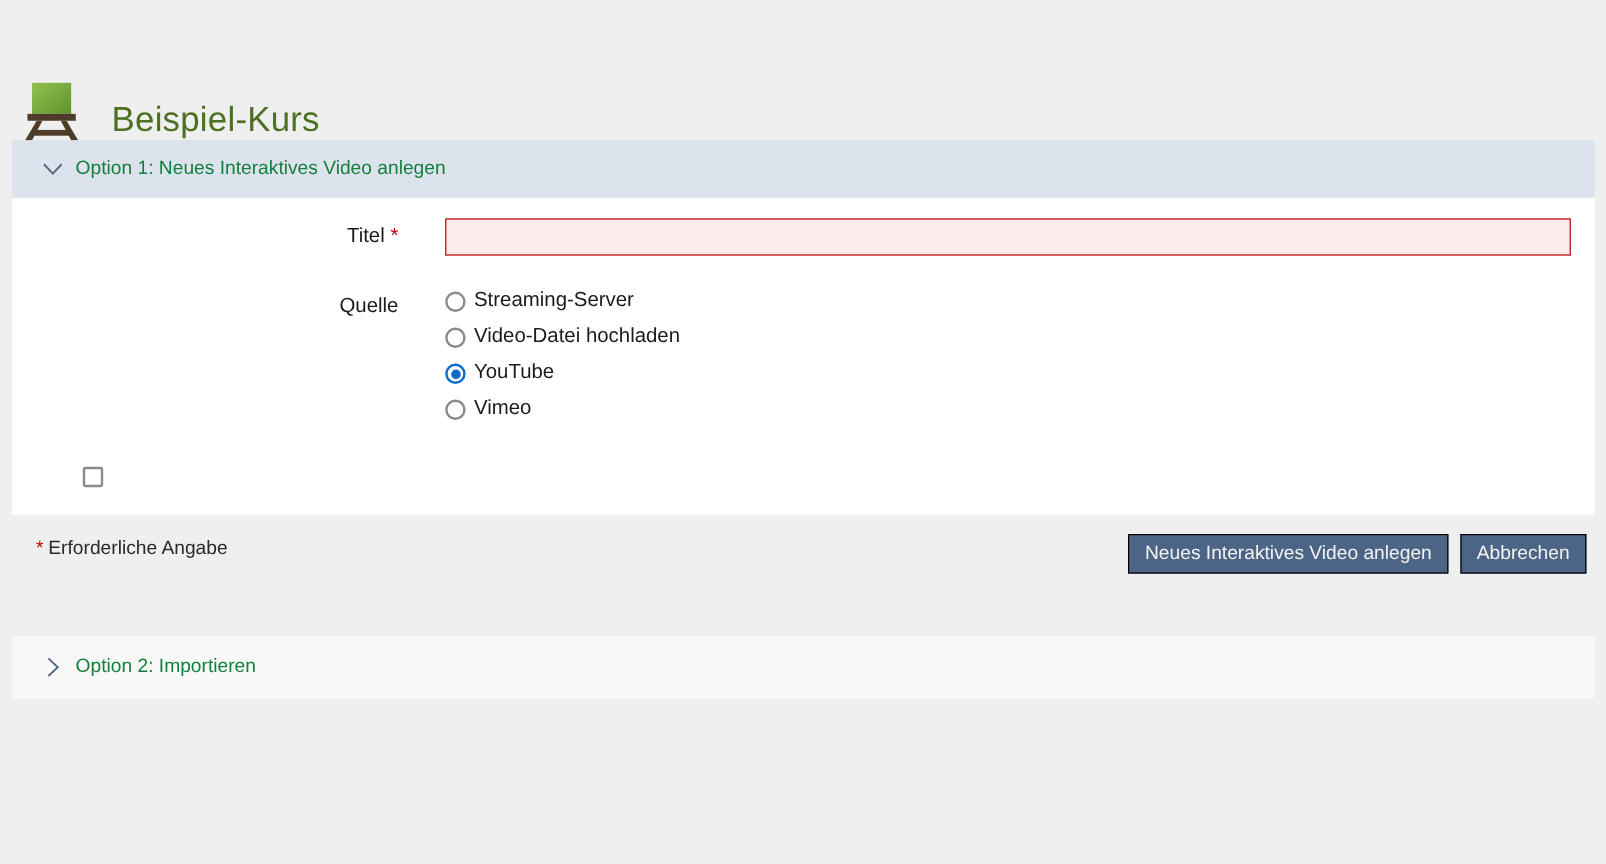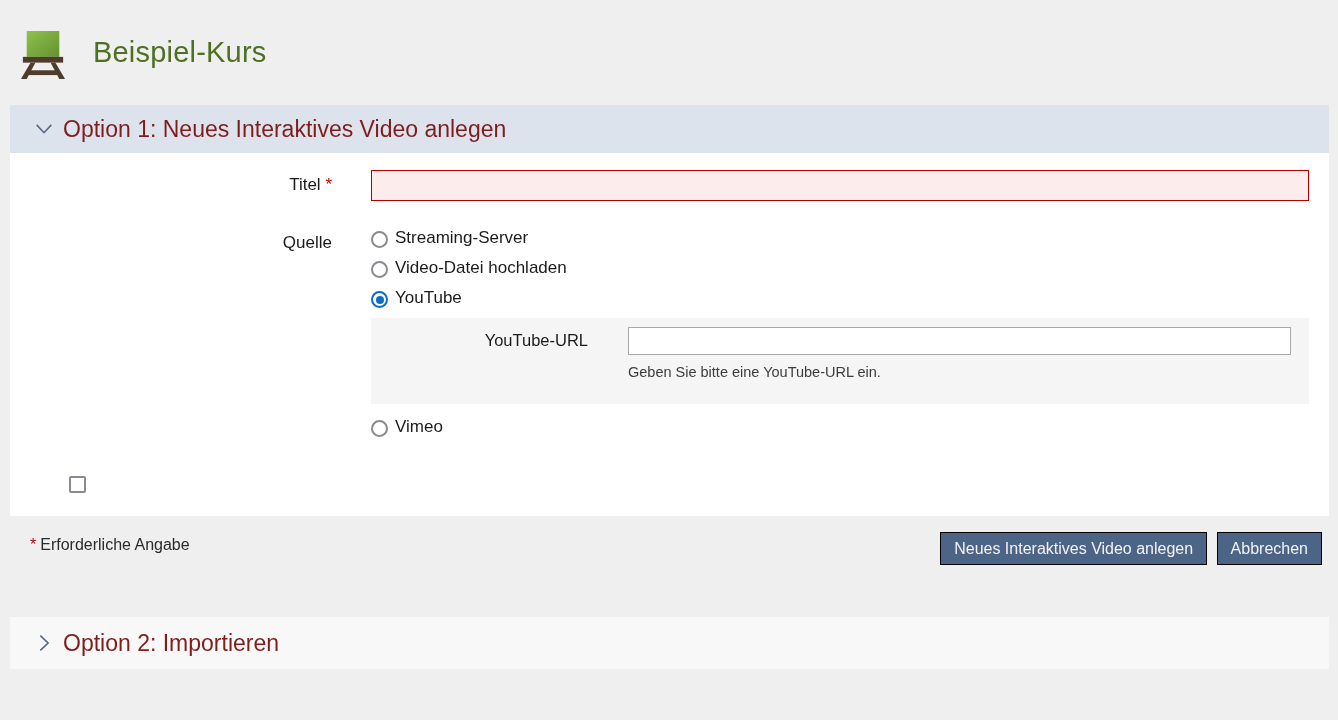--- a/index.html
+++ b/index.html
@@ -6,44 +6,44 @@
   html, body {
     width: 1338px; height: 720px;
     background: #efefef;
     font-family: "Liberation Sans", sans-serif;
     overflow: hidden;
     color: #1b1b1b;
   }
 
   
   .page-header {
-    height: 105px;
+    height: 117px;
     display: flex;
-    align-items: center;
+    align-items: flex-end;
     padding-left: 20px;
   }
   .course-icon { width: 46px; height: 50px; margin-top: 2px; flex: 0 0 auto; }
   .page-title {
     font-size: 29px;
     font-weight: 400;
     color: #4e7023;
     margin-left: 27px;
     letter-spacing: 0.2px;
   }
 
   
   .panel { margin: 0 9px 0 10px; }
   .panel-header {
     height: 48px;
     display: flex;
     align-items: center;
     padding-left: 23px;
     cursor: pointer;
-    color: #7f1d1d;
-    font-size: 23px;
+    color: #15803d;
+    font-size: 16px;
   }
   .panel-header.blue { background: #dce3ed; }
   .panel-header.gray { background: #f8f8f8; }
   .chev { width: 22px; height: 22px; margin-right: 8px; color: #56677f; flex: 0 0 auto; }
   .panel-header .hd-label { white-space: nowrap; }
 
   .panel-body {
     background: #ffffff;
     padding: 17px 20px 23px 20px;
   }
@@ -228,29 +228,20 @@
         <div class="radio-item">
           <span class="radio"></span>
           <span class="radio-label">Video-Datei hochladen</span>
         </div>
 
         <div class="radio-item">
           <span class="radio checked"></span>
           <span class="radio-label">YouTube</span>
         </div>
 
-        <div class="subform">
-          <div class="sub-row">
-            <div class="sub-label-col">YouTube-URL</div>
-            <div class="sub-control-col">
-              <input type="text" class="sub-input" value="" style="">
-              <div class="hint">Geben Sie bitte eine YouTube-URL ein.</div>
-            </div>
-          </div>
-        </div>
 
         <div class="radio-item">
           <span class="radio"></span>
           <span class="radio-label">Vimeo</span>
         </div>
 
       </div>
     </div>
 
     <div class="form-row row-online">

